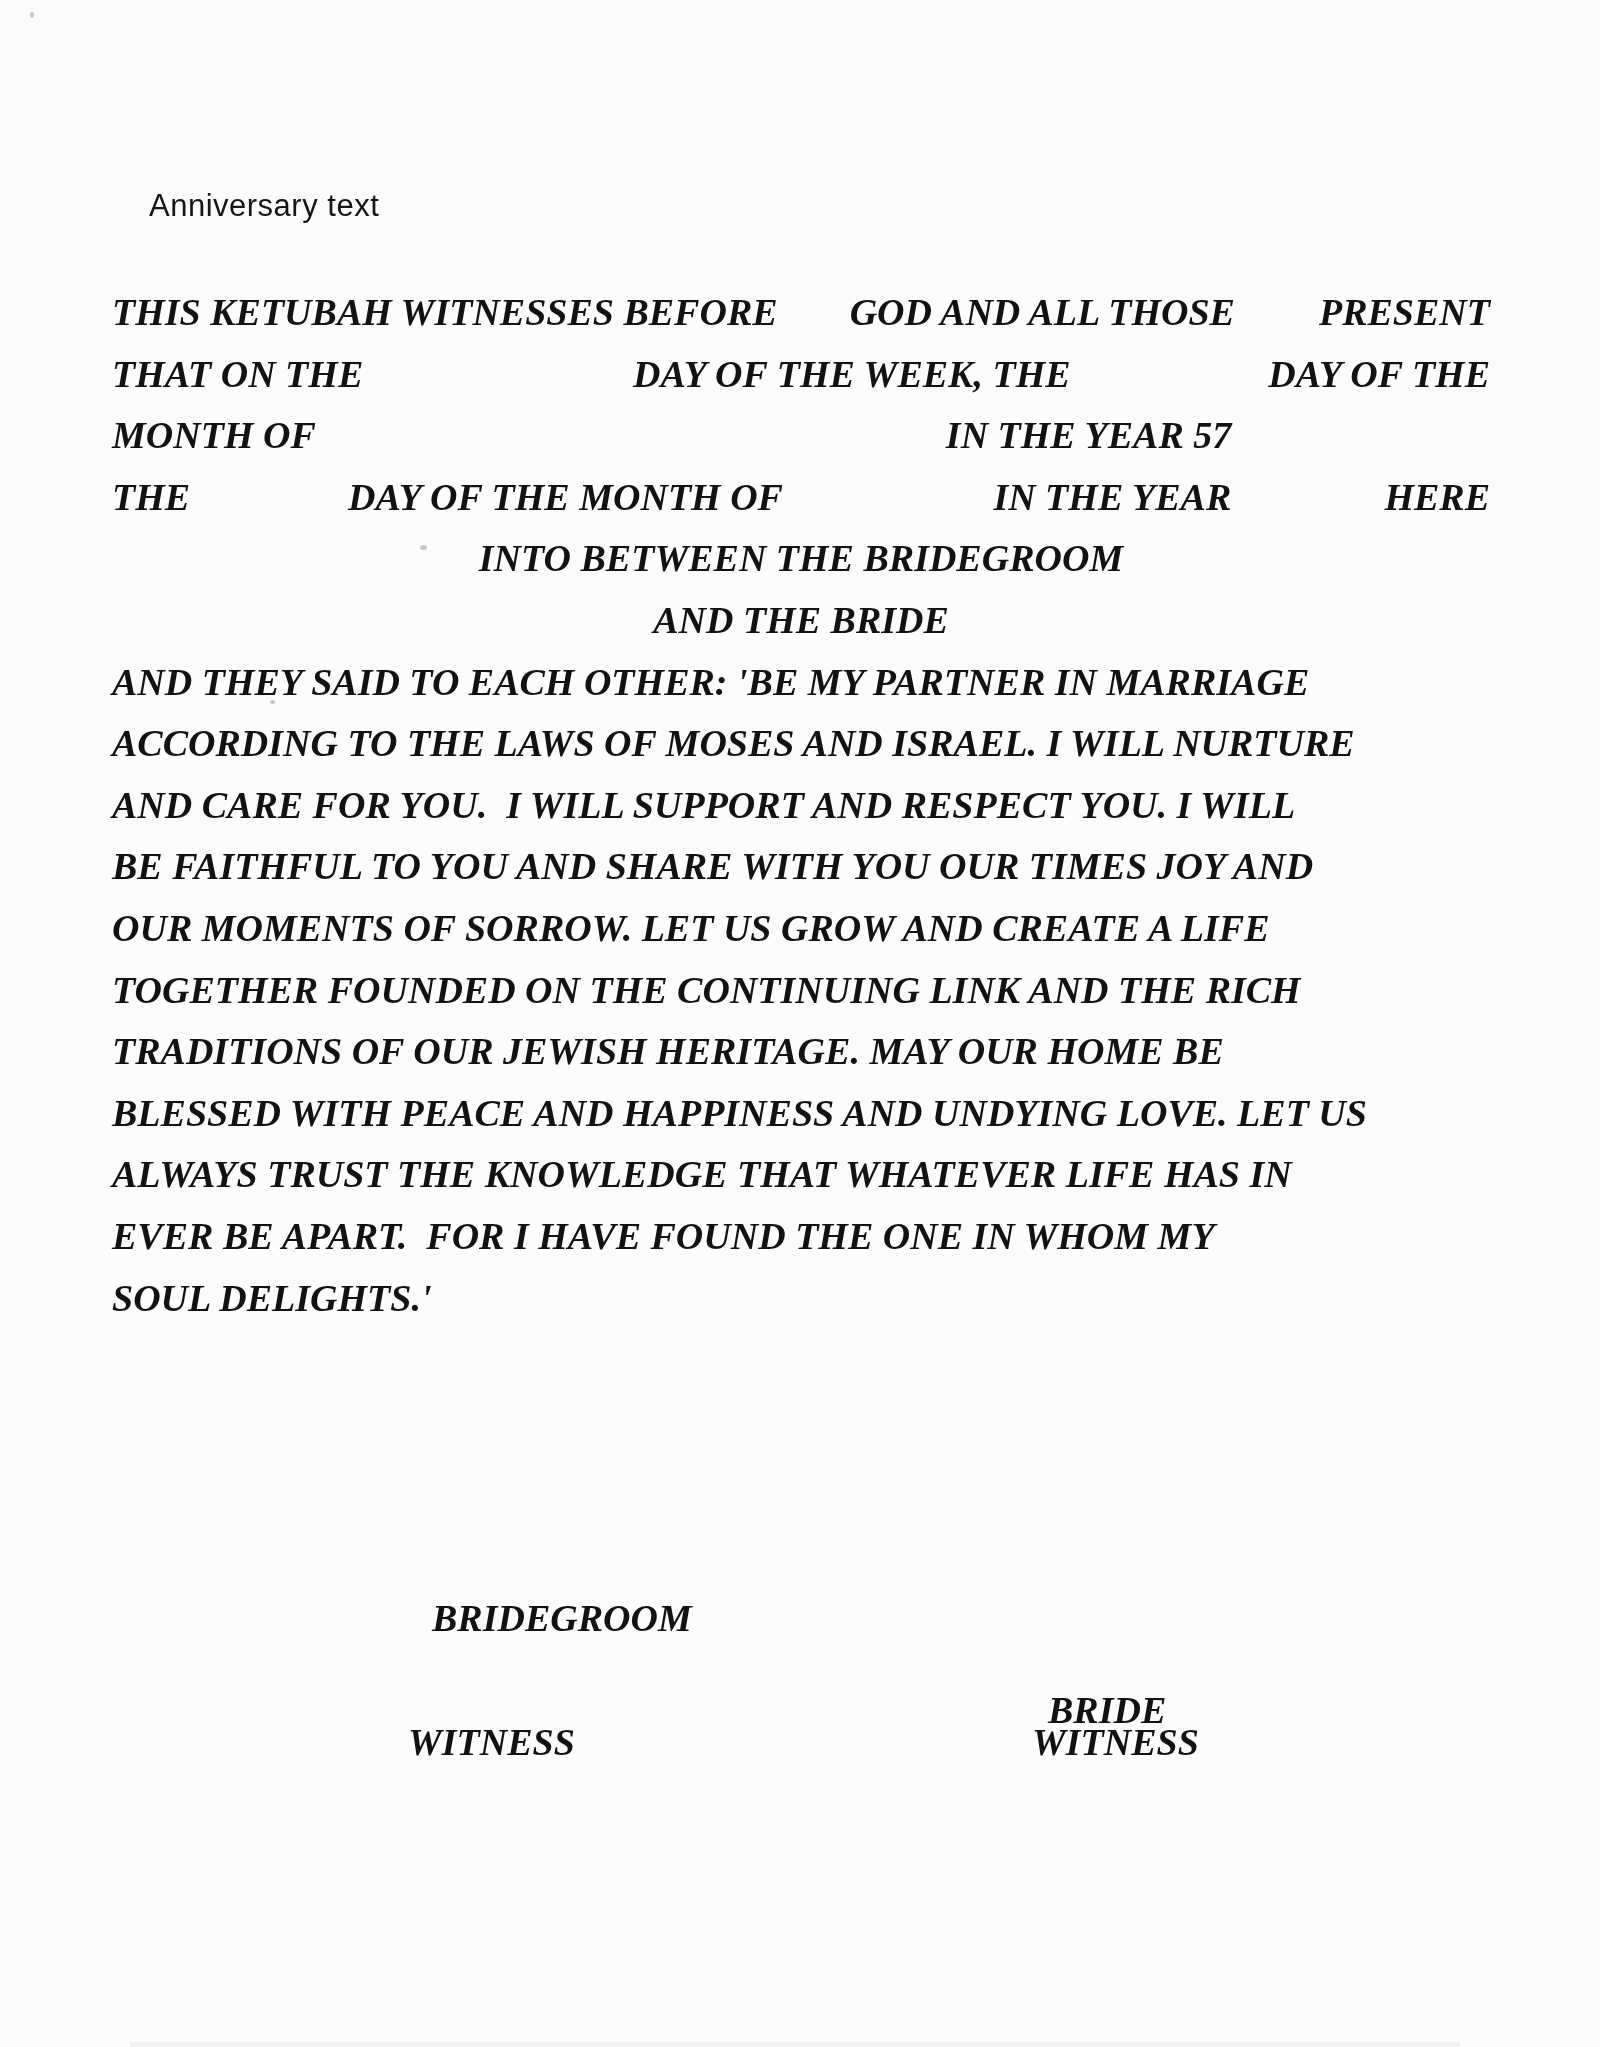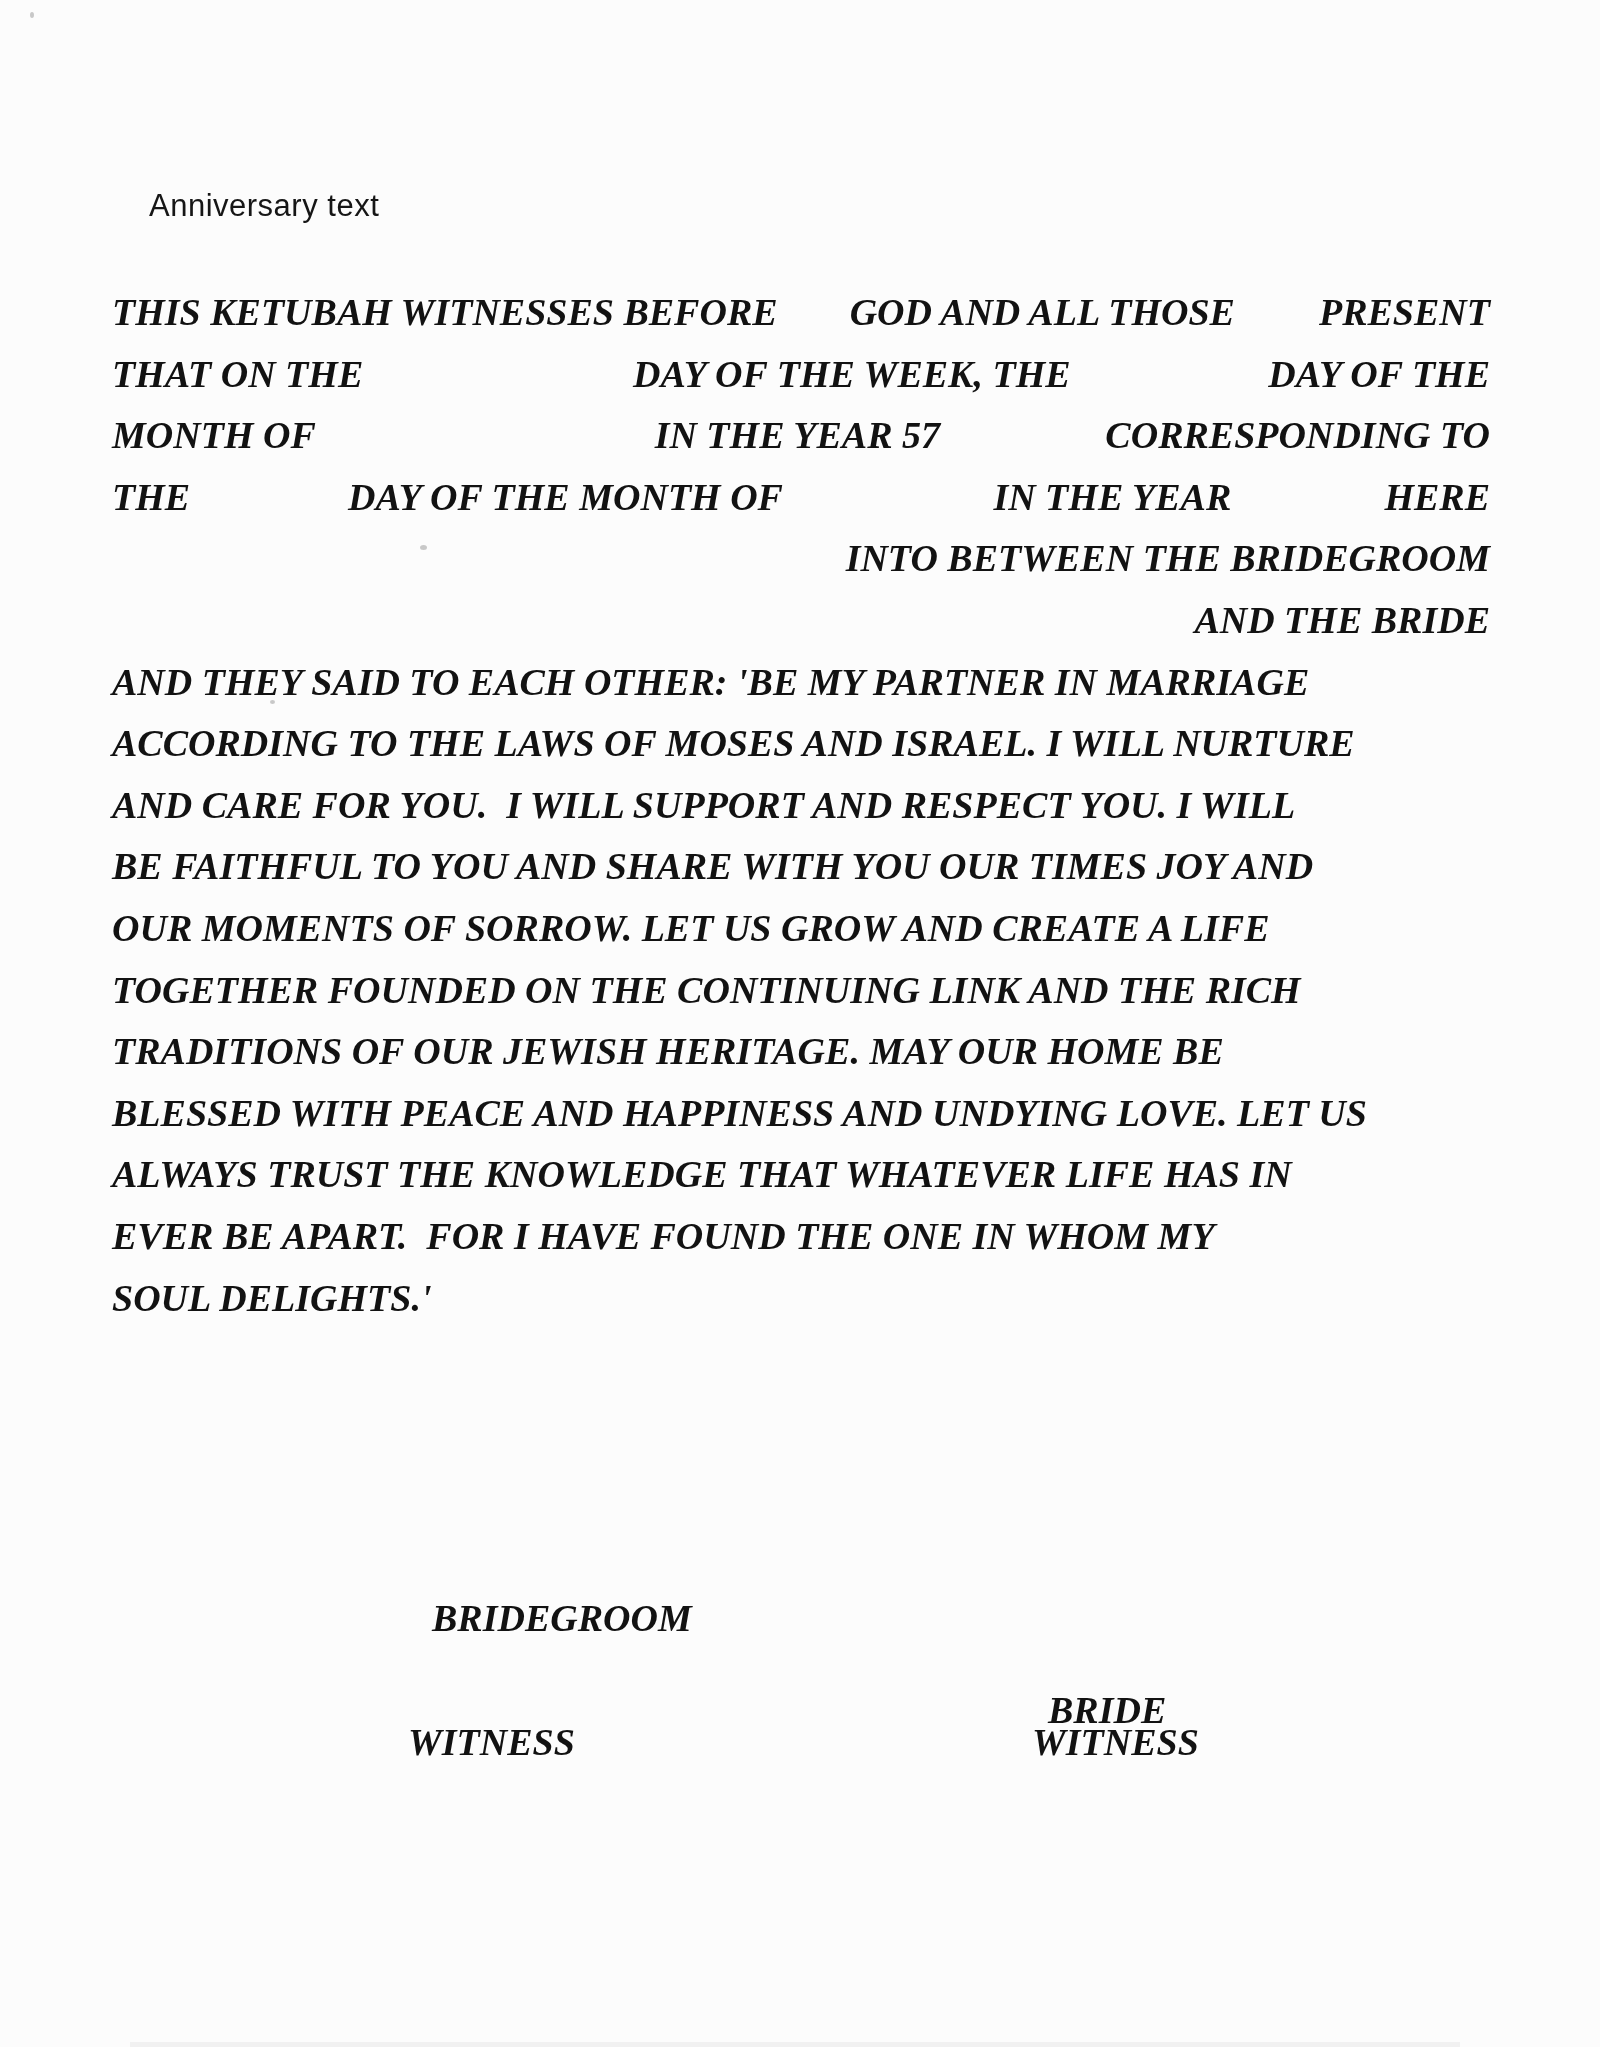--- a/index.html
+++ b/index.html
@@ -38,21 +38,21 @@
     line-height: 61.6px;
     white-space: pre;
     gap: 24px;
   }
   .jline {
     display: flex;
     align-items: baseline;
   }
   .jline .seg { white-space: pre; }
   .jline .gap { flex-grow: var(--g, 1); min-width: 22px; }
-  .left-line  { text-align: right; font-family: Liberation Serif, serif; }
+  .left-line  { text-align: center; font-family: Liberation Serif, serif; }
   .center-line { text-align: left; }
   .sig-label {
     position: absolute;
     font-family: "Liberation Serif", serif;
     font-style: italic;
     font-weight: bold;
     font-size: 38px;
     white-space: pre;
     color: #121212;
   }
@@ -98,21 +98,20 @@
       <span class="seg">DAY OF THE WEEK, THE</span>
       <span class="gap" style="--g:13.5"></span>
       <span class="seg">DAY OF THE</span>
     </div>
 
     <div class="tline jline">
       <span class="seg">MONTH OF</span>
       <span class="gap" style="--g:31"></span>
       <span class="seg">IN THE YEAR 57</span>
       <span class="gap" style="--g:12.5"></span>
-      <span class="seg">CORRESPONDING TO</span>
     </div>
 
     <div class="tline jline">
       <span class="seg">THE</span>
       <span class="gap" style="--g:11.5"></span>
       <span class="seg">DAY OF THE MONTH OF</span>
       <span class="gap" style="--g:17"></span>
       <span class="seg">IN THE YEAR</span>
       <span class="gap" style="--g:11"></span>
       <span class="seg">HERE</span>

